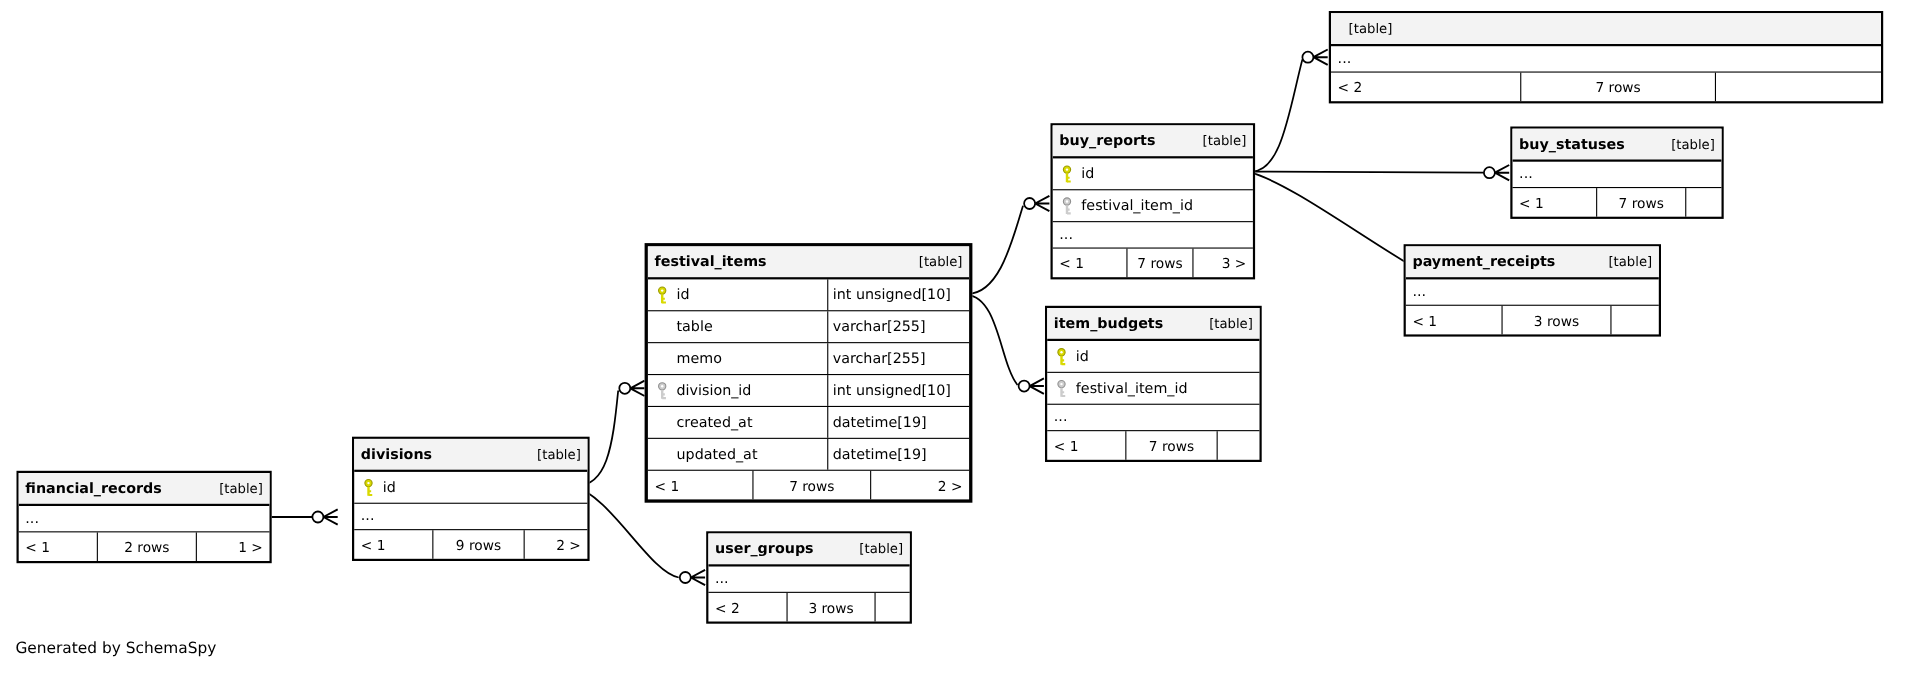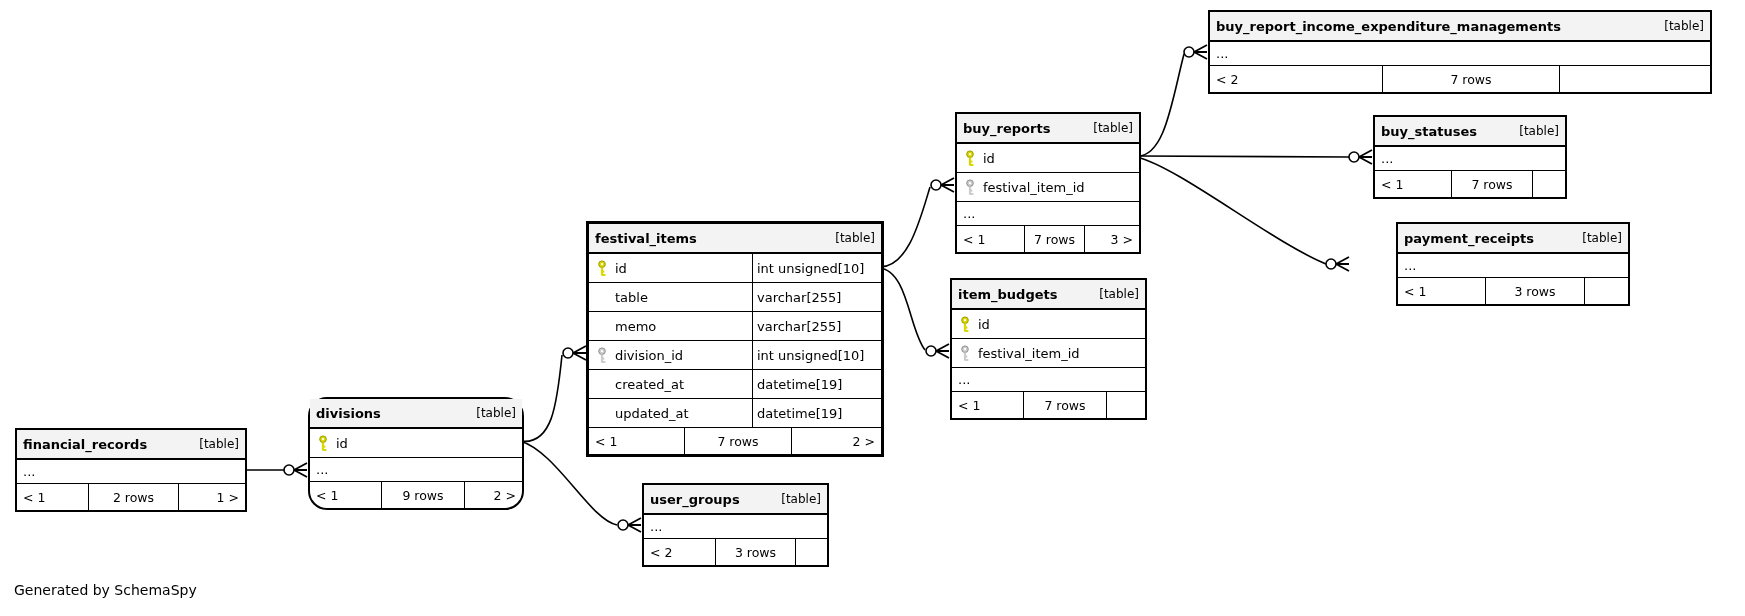--- a/index.html
+++ b/index.html
@@ -81,21 +81,21 @@
         <span class="tname">financial_records</span>
         <span class="ttag">[table]</span>
       </div>
       <div class="row ell">...</div>
       <div class="ftr">
         <span class="cell c-left" style="width: 72px; flex: 0 0 72px;">&lt; 1</span>
         <span class="cell c-mid" style="width: 90px; flex: 0 0 90px;">2 rows</span>
         <span class="cell c-right" style="width: 66px; flex: 0 0 66px;">1 &gt;</span>
       </div>
     </div>
-    <div class="tbl" style="left: 308px; top: 397px; width: 212px; border-radius: 19px;">
+    <div class="tbl" style="left: 320px; top: 397px; width: 212px;">
       <div class="hdr">
         <span class="tname">divisions</span>
         <span class="ttag">[table]</span>
       </div>
       <div class="row">
         <span class="keyicon">
           <svg width="12" height="17" viewBox="0 0 12 17">
             <circle cx="6" cy="4.2" r="3.3" fill="#d9d900" stroke="#9a9a00" stroke-width="1"></circle>
             <circle cx="6" cy="4.2" r="1.1" fill="#ffffff"></circle>
             <line x1="6" y1="7.5" x2="6" y2="15.6" stroke="#d9d900" stroke-width="2.2"></line>
@@ -248,21 +248,20 @@
       </div>
       <div class="row ell">...</div>
       <div class="ftr">
         <span class="cell c-left" style="width: 72px; flex: 0 0 72px;">&lt; 1</span>
         <span class="cell c-mid" style="width: 83px; flex: 0 0 83px;">7 rows</span>
         <span class="cell c-right" style="width: 38px; flex: 0 0 38px;"></span>
       </div>
     </div>
     <div class="tbl" style="left: 1208px; top: 10px; width: 500px;">
       <div class="hdr">
-        <span class="tname">buy_report_income_expenditure_managements</span>
         <span class="ttag">[table]</span>
       </div>
       <div class="row ell">...</div>
       <div class="ftr">
         <span class="cell c-left" style="width: 173px; flex: 0 0 173px;">&lt; 2</span>
         <span class="cell c-mid" style="width: 177px; flex: 0 0 177px;">7 rows</span>
         <span class="cell c-right" style="width: 150px; flex: 0 0 150px;"></span>
       </div>
     </div>
     <div class="tbl" style="left: 1373px; top: 115px; width: 190px;">
@@ -270,21 +269,21 @@
         <span class="tname">buy_statuses</span>
         <span class="ttag">[table]</span>
       </div>
       <div class="row ell">...</div>
       <div class="ftr">
         <span class="cell c-left" style="width: 77px; flex: 0 0 77px;">&lt; 1</span>
         <span class="cell c-mid" style="width: 81px; flex: 0 0 81px;">7 rows</span>
         <span class="cell c-right" style="width: 32px; flex: 0 0 32px;"></span>
       </div>
     </div>
-    <div class="tbl" style="left: 1396px; top: 222px; width: 230px;">
+    <div class="tbl" style="left: 1276px; top: 222px; width: 230px;">
       <div class="hdr">
         <span class="tname">payment_receipts</span>
         <span class="ttag">[table]</span>
       </div>
       <div class="row ell">...</div>
       <div class="ftr">
         <span class="cell c-left" style="width: 88px; flex: 0 0 88px;">&lt; 1</span>
         <span class="cell c-mid" style="width: 99px; flex: 0 0 99px;">3 rows</span>
         <span class="cell c-right" style="width: 43px; flex: 0 0 43px;"></span>
       </div>

